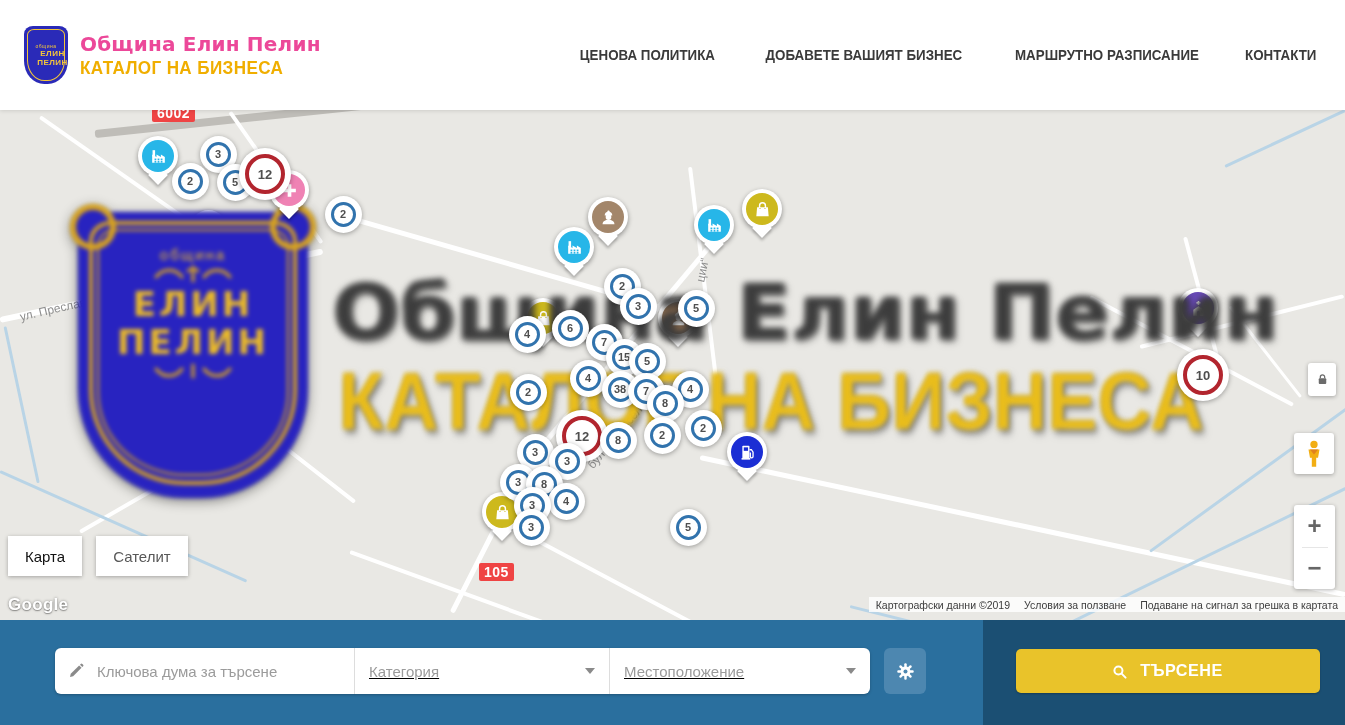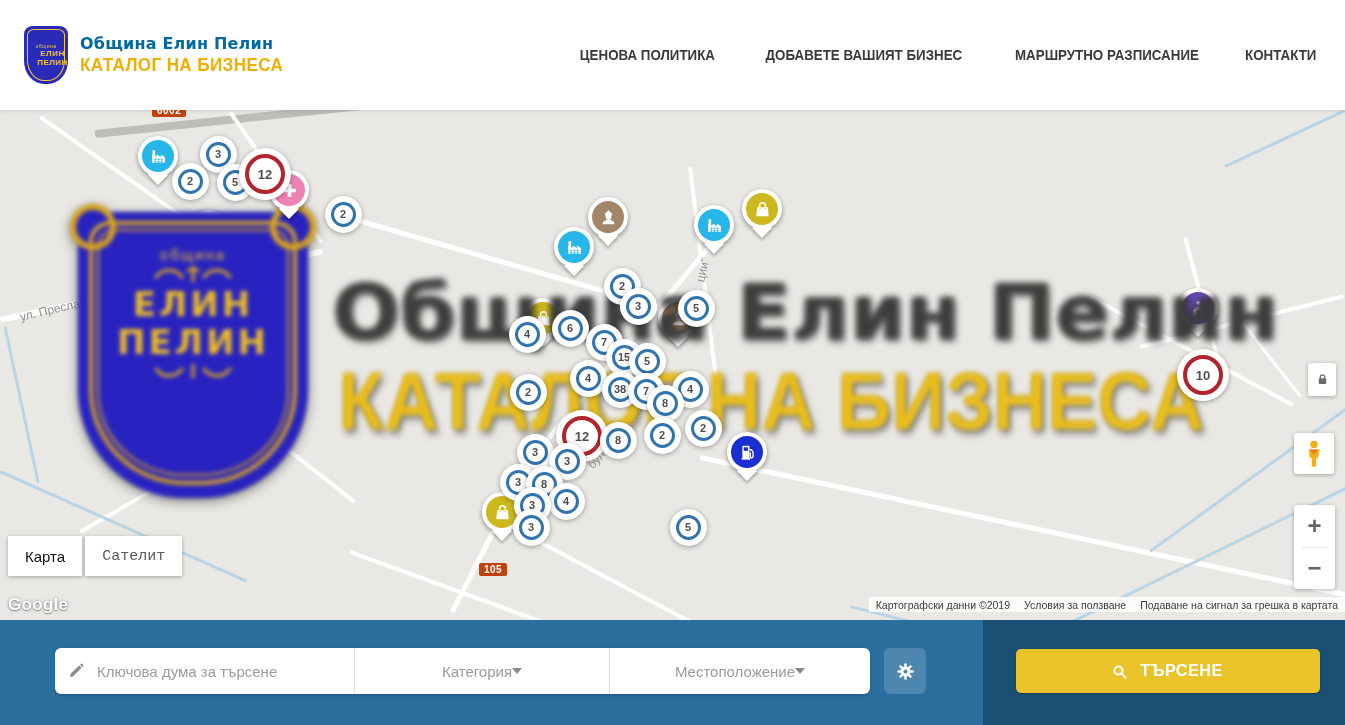--- a/index.html
+++ b/index.html
@@ -6,30 +6,30 @@
   #app{position:relative;width:1345px;height:725px;overflow:hidden;background:#fff;}
 
   
   .header{position:absolute;left:0;top:0;width:100%;height:110px;background:#fff;z-index:20;box-shadow:0 1px 4px rgba(0,0,0,.12);}
   .logo-wrap{position:absolute;left:24px;top:26px;display:flex;align-items:center;}
   .mini-shield{position:relative;width:44px;height:58px;background:#2a2ab8;border-radius:9px 9px 46% 46%/8px 8px 40% 40%;display:flex;flex-direction:column;align-items:center;justify-content:center;color:#f4c63a;}
   .mini-shield:before{content:"";position:absolute;inset:3px;border:1px solid #f4c63a;border-radius:7px 7px 46% 46%/6px 6px 40% 40%;}
   .mini-shield .l1{font-size:5px;letter-spacing:.5px;}
   .mini-shield .l2,.mini-shield .l3{font-size:8px;font-weight:bold;line-height:9px;letter-spacing:.5px;padding-left:13px;}
   .site-titles{margin-left:12px;}
-  .site-title{font-family:"DejaVu Sans",sans-serif;font-size:16px;font-weight:bold;color:#0369a1;letter-spacing:.2px;}
+  .site-title{font-family:"DejaVu Sans",sans-serif;font-size:20px;font-weight:bold;color:#ec4899;letter-spacing:.2px;}
   .site-subtitle{font-size:18px;font-weight:bold;color:#f0ae00;letter-spacing:.4px;transform:scaleX(.95);transform-origin:left;margin-top:2px;}
   .nav{position:absolute;right:25px;top:0;height:110px;display:flex;align-items:center;gap:36px;}
   .nav-item{font-size:14.5px;font-weight:bold;color:#3a3a3a;letter-spacing:0;transform:scaleX(.92);cursor:pointer;white-space:nowrap;}
 
   
   .map{position:absolute;left:0;top:110px;width:1345px;height:510px;background:#e9e8e4;overflow:hidden;}
   .road{position:absolute;transform-origin:left center;border-radius:3px;}
   .street-label{position:absolute;color:#8e8e8e;font-size:12px;white-space:nowrap;z-index:2;}
-  .road-shield{position:absolute;background:#c2410c;color:#fff;font-size:10px;font-weight:bold;padding:1px 5px;border-radius:2px;z-index:2;letter-spacing:.5px;}
+  .road-shield{position:absolute;background:#ef4444;color:#fff;font-size:14px;font-weight:bold;padding:1px 5px;border-radius:2px;z-index:2;letter-spacing:.5px;}
 
   
   .wm{position:absolute;pointer-events:none;}
   .wm-shield{left:78px;top:102px;width:230px;height:286px;background:#2823c0;border-radius:30px 30px 46% 46%/26px 26px 38% 38%;filter:blur(2.2px) drop-shadow(0 3px 6px rgba(0,0,0,.45));z-index:4;display:flex;flex-direction:column;align-items:center;padding-top:34px;box-sizing:border-box;color:#e9b92a;}
   .wm-shield .frame1{position:absolute;inset:9px 11px 13px 11px;border:4px solid #d9a41e;border-radius:22px 22px 46% 46%/20px 20px 36% 36%;}
   .wm-shield .frame2{position:absolute;inset:17px 19px 22px 19px;border:2px solid #d9a41e;border-radius:18px 18px 46% 46%/16px 16px 34% 34%;}
   .wm-shield .curl{position:absolute;width:34px;height:34px;border:6px solid #d9a41e;border-radius:50%;top:-8px;background:#2823c0;}
   .wm-shield .curl.cl{left:-8px;} .wm-shield .curl.cr{right:-8px;}
   .wm-shield .s-word{font-size:15px;letter-spacing:2px;z-index:1;}
   .wm-shield .orn{width:90px;height:22px;z-index:1;}
@@ -44,43 +44,43 @@
   .cluster.red .cring{border-color:#b2252e;}
   .cluster.lg{width:52px;height:52px;}
   .cluster.lg .cring{width:40px;height:40px;border-width:4px;}
   .cluster.lg .cring span{font-size:13px;}
   .pin{position:absolute;width:40px;height:40px;background:#fff;border-radius:50%;box-shadow:0 2px 5px rgba(0,0,0,.4);display:flex;align-items:center;justify-content:center;cursor:pointer;}
   .pin .tail{position:absolute;left:50%;bottom:-6px;width:14px;height:14px;background:#fff;transform:translateX(-50%) rotate(45deg);box-shadow:2px 2px 3px rgba(0,0,0,.25);}
   .pin .disc{position:relative;width:32px;height:32px;border-radius:50%;display:flex;align-items:center;justify-content:center;z-index:1;}
   .pin .disc svg{width:19px;height:19px;}
 
   
-  .maptype{position:absolute;left:8px;top:426px;display:flex;gap:3px;z-index:7;}
+  .maptype{position:absolute;left:8px;top:426px;display:flex;gap:14px;z-index:7;}
   .maptype .mt-btn{background:#fff;height:40px;display:flex;align-items:center;justify-content:center;padding:0 17px;box-shadow:0 1px 4px rgba(0,0,0,.3);font-size:15px;cursor:pointer;}
   .maptype .mt-btn.active{font-weight:500;color:#111;}
-  .maptype .mt-btn.inactive{color:#585858;font-family:Liberation Mono, monospace;}
+  .maptype .mt-btn.inactive{color:#585858;}
   .google-logo{position:absolute;left:8px;bottom:5px;color:#fff;font-size:17px;font-weight:bold;letter-spacing:.3px;text-shadow:0 0 3px rgba(0,0,0,.4),0 1px 1px rgba(0,0,0,.3);z-index:7;}
   .attribution{position:absolute;right:0;bottom:8px;background:rgba(255,255,255,.82);display:flex;font-size:10.5px;color:#3c3c3c;z-index:7;align-items:center;height:15px;}
   .attribution span{padding:0 7px;cursor:pointer;white-space:nowrap;}
   .ctl-box{position:absolute;background:#fff;border-radius:3px;box-shadow:0 1px 4px rgba(0,0,0,.3);z-index:7;display:flex;align-items:center;justify-content:center;cursor:pointer;}
   .ctl-lock{left:1308px;top:253px;width:28px;height:33px;}
   .ctl-peg{left:1294px;top:323px;width:40px;height:41px;}
   .ctl-zoom{left:1294px;top:395px;width:41px;height:84px;flex-direction:column;padding:0;}
   .zoom-btn{width:100%;height:41px;display:flex;align-items:center;justify-content:center;font-size:24px;color:#666;font-weight:bold;cursor:pointer;}
   .zoom-div{width:26px;height:1px;background:#e6e6e6;}
 
   
   .searchbar{position:absolute;left:0;top:620px;width:1345px;height:105px;background:#2a6f9e;z-index:21;}
   .searchbar .right-panel{position:absolute;left:983px;top:0;right:0;bottom:0;background:#1b4f73;}
   .search-group{position:absolute;left:55px;top:28px;width:815px;height:46px;background:#fff;border-radius:6px;display:flex;box-shadow:0 1px 3px rgba(0,0,0,.25);align-items:stretch;}
   .sg-sec{display:flex;align-items:center;box-sizing:border-box;}
   .sg-keyword{width:300px;border-right:1px solid #ddd;padding:16px 12px;gap:10px;}
   .sg-keyword input{border:none;outline:none;flex:1;font-size:15px;font-family:"Liberation Sans",sans-serif;color:#555;background:transparent;}
   .sg-keyword input::placeholder{color:#9b9b9b;}
-  .sg-select{justify-content:center;padding:0 14px;cursor:pointer;}
+  .sg-select{justify-content:space-between;padding:0 14px;cursor:pointer;text-decoration:underline;}
   .sg-cat{width:255px;border-right:1px solid #ddd;}
   .sg-loc{width:260px;}
   .sg-select .sel-text{font-size:15px;color:#9b9b9b;}
   .caret{width:0;height:0;border-left:5px solid transparent;border-right:5px solid transparent;border-top:6px solid #8a8a8a;}
   .gear-btn{position:absolute;left:884px;top:28px;width:42px;height:46px;background:#4d87b0;border-radius:6px;display:flex;align-items:center;justify-content:center;cursor:pointer;}
   .gear-btn svg{width:21px;height:21px;}
   .search-btn{position:absolute;left:1016px;top:29px;width:304px;height:44px;background:#e9c32a;border:none;border-radius:5px;display:flex;align-items:center;justify-content:center;gap:10px;cursor:pointer;box-shadow:0 1px 2px rgba(0,0,0,.25);}
   .search-btn svg{width:17px;height:17px;}
   .search-btn span{color:#fff;font-size:17px;font-weight:bold;letter-spacing:.5px;transform:scaleX(.95);}
 </style>

